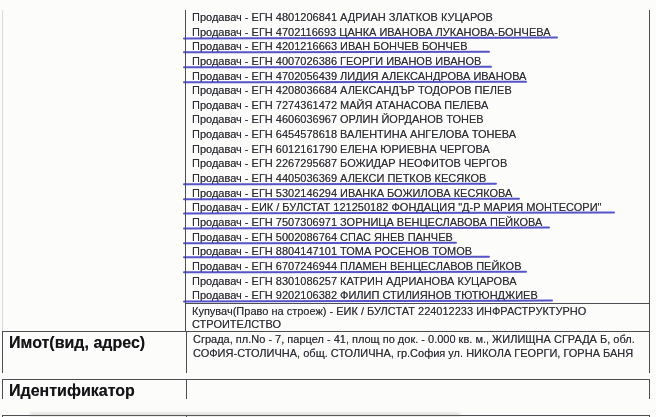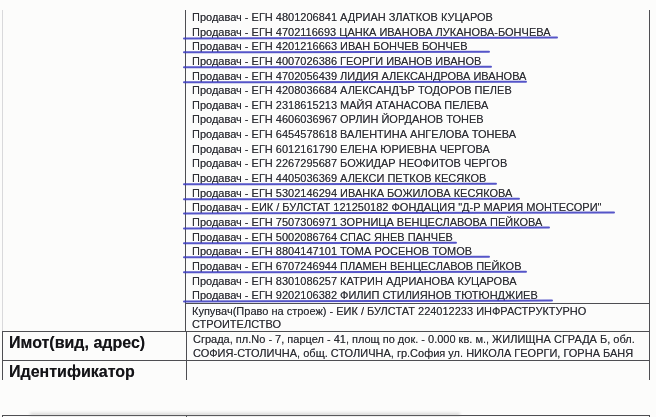--- a/index.html
+++ b/index.html
@@ -36,21 +36,21 @@
     padding:1px 6px 0 6px;font-size:11px;line-height:13.4px;
     text-shadow:0 0 0.5px rgba(45,45,60,0.65);
   }
   
   .info-row{
     position:absolute;left:0;width:648px;display:flex;
     border-top:1px solid #4e4e52;border-left:1px solid #4e4e52;border-right:1px solid #4e4e52;
     box-sizing:border-box;
   }
   .info-row.r0{top:321px;height:42px;}
-  .info-row.r1{top:350px;height:20px;}
+  .info-row.r1{top:369px;height:20px;}
   .info-row.r2{top:405px;height:19px;border-bottom:1px solid #4e4e52;}
   .info-label{
     width:183px;flex:0 0 183px;box-sizing:border-box;
     padding:2px 4px 0 6px;font-size:16px;font-weight:bold;color:#141417;
     text-shadow:0 0 0.5px rgba(20,20,30,0.6);
   }
   .info-value{
     flex:1;border-left:1px solid #4e4e52;box-sizing:border-box;
     padding:1px 6px 0 6px;font-size:11px;line-height:13.6px;
     text-shadow:0 0 0.5px rgba(45,45,60,0.65);
@@ -67,21 +67,21 @@
   <div class="tbl">
     <div class="edge-left"></div>
 
     <div class="sellers" id="sellers-cell">
         <div class="seller-row">Продавач - ЕГН 4801206841 АДРИАН ЗЛАТКОВ КУЦАРОВ</div>
         <div class="seller-row">Продавач - ЕГН 4702116693 ЦАНКА ИВАНОВА ЛУКАНОВА-БОНЧЕВА<div class="ul-mark" style="width: 375px; background: rgb(62, 62, 192);"></div></div>
         <div class="seller-row">Продавач - ЕГН 4201216663 ИВАН БОНЧЕВ БОНЧЕВ<div class="ul-mark" style="width: 307px; background: rgb(62, 62, 192);"></div></div>
         <div class="seller-row">Продавач - ЕГН 4007026386 ГЕОРГИ ИВАНОВ ИВАНОВ<div class="ul-mark" style="width: 309px; background: rgb(62, 62, 192);"></div></div>
         <div class="seller-row">Продавач - ЕГН 4702056439 ЛИДИЯ АЛЕКСАНДРОВА ИВАНОВА<div class="ul-mark" style="width: 344px; background: rgb(62, 62, 192);"></div></div>
         <div class="seller-row">Продавач - ЕГН 4208036684 АЛЕКСАНДЪР ТОДОРОВ ПЕЛЕВ</div>
-        <div class="seller-row">Продавач - ЕГН 2318615213 МАЙЯ АТАНАСОВА ПЕЛЕВА</div>
+        <div class="seller-row">Продавач - ЕГН 7274361472 МАЙЯ АТАНАСОВА ПЕЛЕВА</div>
         <div class="seller-row">Продавач - ЕГН 4606036967 ОРЛИН ЙОРДАНОВ ТОНЕВ</div>
         <div class="seller-row">Продавач - ЕГН 6454578618 ВАЛЕНТИНА АНГЕЛОВА ТОНЕВА</div>
         <div class="seller-row">Продавач - ЕГН 6012161790 ЕЛЕНА ЮРИЕВНА ЧЕРГОВА</div>
         <div class="seller-row">Продавач - ЕГН 2267295687 БОЖИДАР НЕОФИТОВ ЧЕРГОВ</div>
         <div class="seller-row">Продавач - ЕГН 4405036369 АЛЕКСИ ПЕТКОВ КЕСЯКОВ<div class="ul-mark" style="width: 314px; background: rgb(62, 62, 192);"></div></div>
         <div class="seller-row">Продавач - ЕГН 5302146294 ИВАНКА БОЖИЛОВА КЕСЯКОВА<div class="ul-mark" style="width: 337px; background: rgb(62, 62, 192);"></div></div>
         <div class="seller-row">Продавач - ЕИК / БУЛСТАТ 121250182 ФОНДАЦИЯ "Д-Р МАРИЯ МОНТЕСОРИ"<div class="ul-mark" style="width: 432px; background: rgb(62, 62, 192);"></div></div>
         <div class="seller-row">Продавач - ЕГН 7507306971 ЗОРНИЦА ВЕНЦЕСЛАВОВА ПЕЙКОВА<div class="ul-mark" style="width: 367px; background: rgb(62, 62, 192);"></div></div>
         <div class="seller-row">Продавач - ЕГН 5002086764 СПАС ЯНЕВ ПАНЧЕВ<div class="ul-mark" style="width: 274px; background: rgb(62, 62, 192);"></div></div>
         <div class="seller-row">Продавач - ЕГН 8804147101 ТОМА РОСЕНОВ ТОМОВ<div class="ul-mark" style="width: 307px; background: rgb(62, 62, 192);"></div></div>

